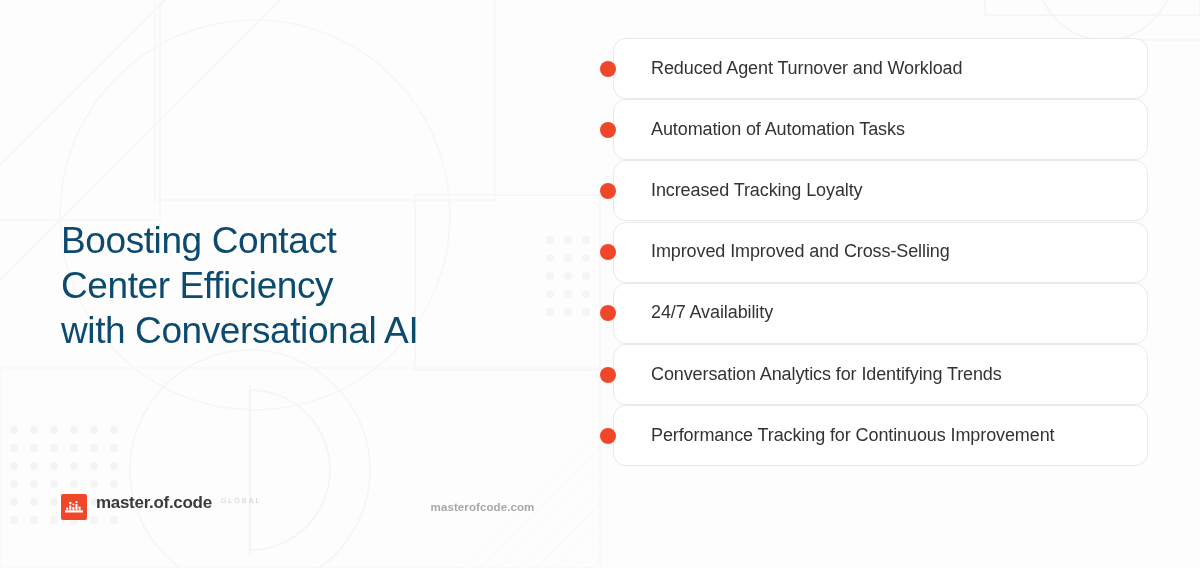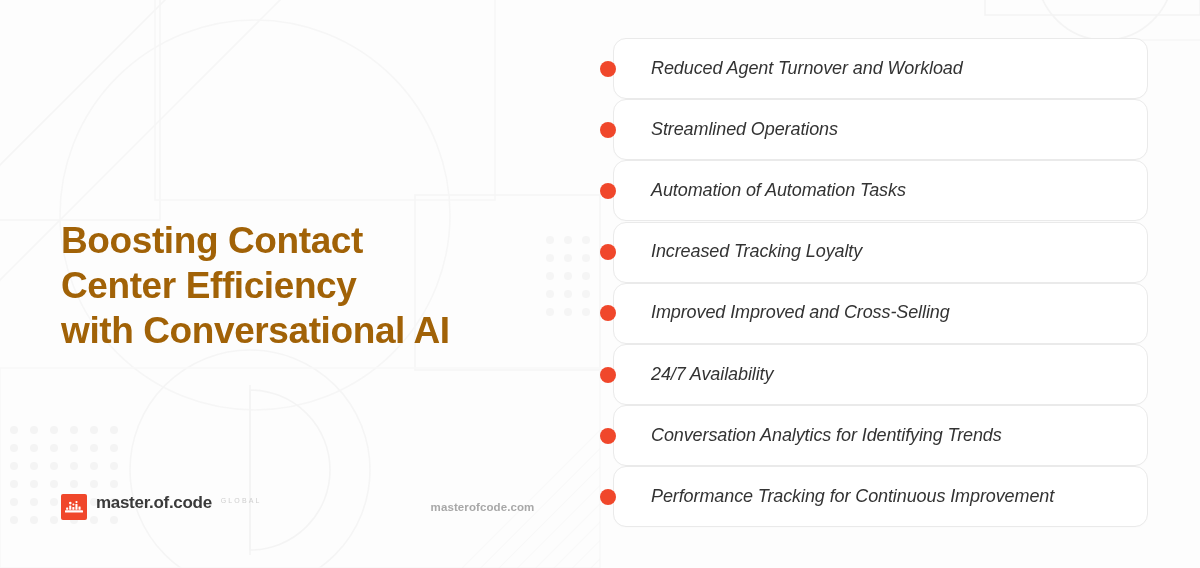--- a/index.html
+++ b/index.html
@@ -46,23 +46,23 @@
   }
 
   .headline {
     position: absolute;
     left: 61px;
     top: 218px;
     width: 470px;
     margin: 0;
     font-size: 37px;
     line-height: 45px;
-    font-weight: bold;
+    font-weight: normal;
     letter-spacing: -0.4px;
-    color: #a16207;
+    color: #0c4a6e;
     white-space: pre-line;
   }
 
   
   .brand {
     position: absolute;
     left: 61px;
     top: 494px;
     display: flex;
     gap: 9px;
@@ -121,21 +121,20 @@
   .benefits {
     position: absolute;
     left: 600px;
     top: 38px;
     width: 548px;
   }
   .benefit-row {
     position: relative;
     height: 61.2px;
     margin-bottom: 0px;
-    font-style: italic;
   }
   .benefit-card {
     position: absolute;
     left: 13px;
     right: 0;
     top: 0;
     height: 61px;
     box-sizing: border-box;
     background: #ffffff;
     border: 1px solid #eaeaea;
@@ -289,26 +288,20 @@
 
   <div class="benefits">
 
     <div class="benefit-row">
       <span class="benefit-dot"></span>
       <div class="benefit-card">
         <span class="benefit-label">Reduced Agent Turnover and Workload</span>
       </div>
     </div>
 
-    <div class="benefit-row">
-      <span class="benefit-dot"></span>
-      <div class="benefit-card">
-        <span class="benefit-label">Streamlined Operations</span>
-      </div>
-    </div>
 
     <div class="benefit-row">
       <span class="benefit-dot"></span>
       <div class="benefit-card">
         <span class="benefit-label">Automation of Automation Tasks</span>
       </div>
     </div>
 
     <div class="benefit-row">
       <span class="benefit-dot"></span>

